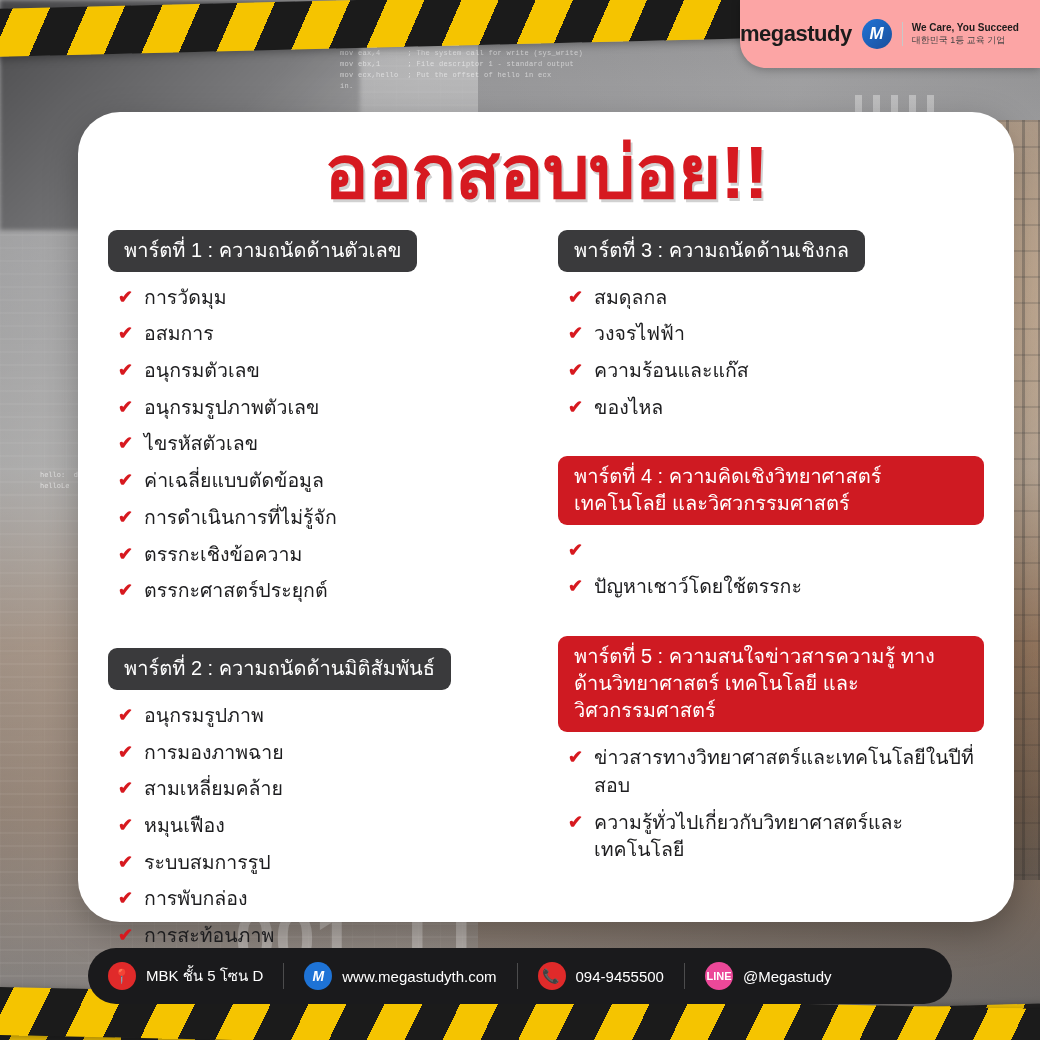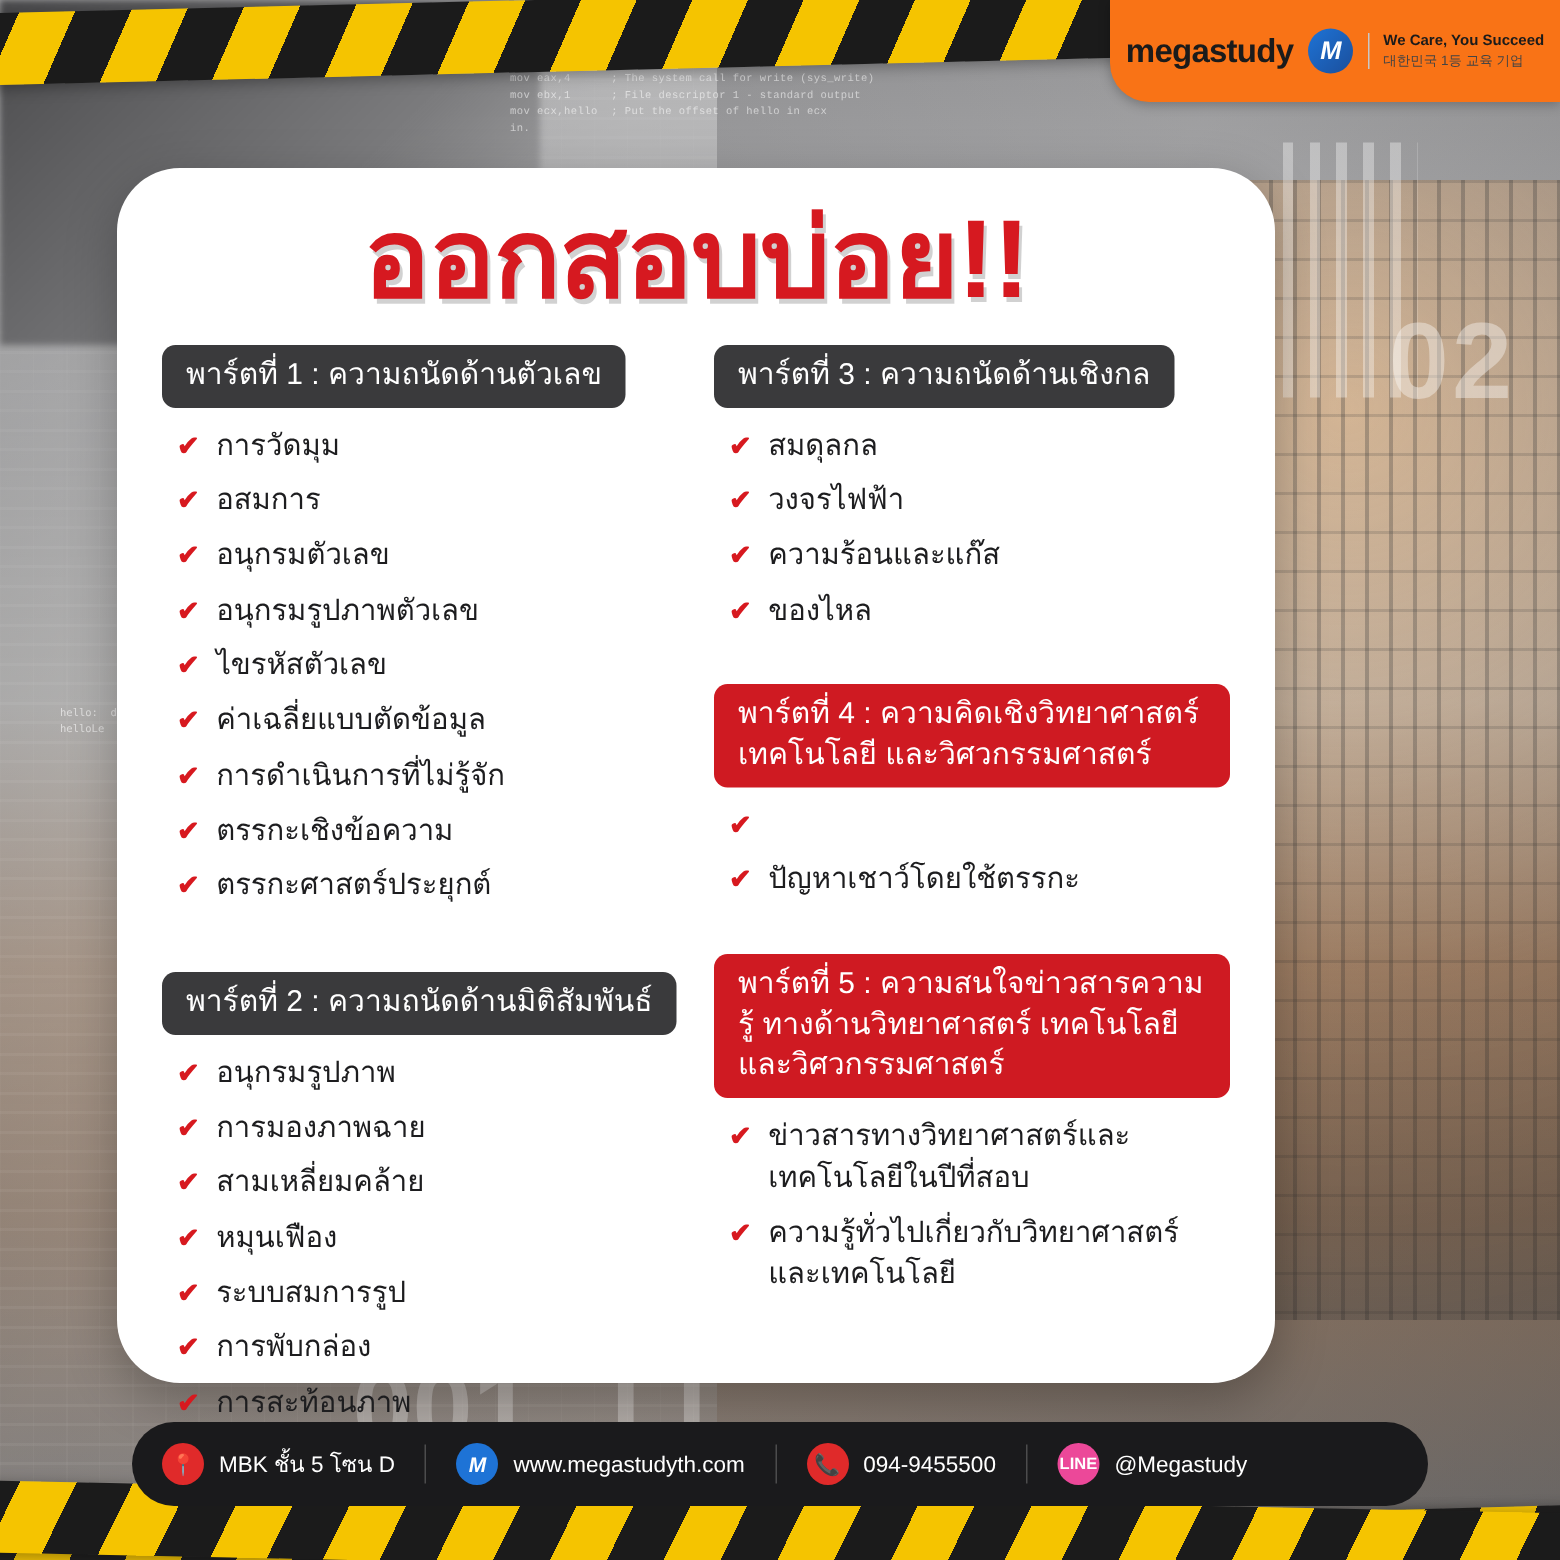--- a/index.html
+++ b/index.html
@@ -66,38 +66,38 @@
     background:repeating-linear-gradient(115deg,#f5c400 0 34px,#1b1b1b 34px 68px);
     box-shadow:0 2px 10px rgba(0,0,0,.35);
   }
   .tape-top { top:-4px; transform:rotate(-1.4deg); }
   .tape-bottom { bottom:-6px; transform:rotate(1.2deg); }
   .tape-bottom2 { bottom:-26px; transform:rotate(-1.6deg); opacity:.95; }
 
   
   .logo-box {
     position:absolute; right:0; top:0; width:300px; height:68px;
-    background:#f97316; border-bottom-left-radius:26px;
-    display:flex; align-items:center; justify-content:center; gap:10px;
+    background:#fca5a5; border-bottom-left-radius:26px;
+    display:flex; align-items:center; justify-content:flex-start; gap:10px;
     box-shadow:0 2px 8px rgba(0,0,0,.25);
   }
   .logo-word { font-size:22px; color:#1b1b1b; font-weight:bold; letter-spacing:-.5px; }
   .logo-mark {
     width:30px; height:30px; border-radius:50%;
     background:linear-gradient(135deg,#1e73d6,#1b4f9c);
     color:#fff; font-size:17px; font-weight:bold;
     display:flex; align-items:center; justify-content:center; font-style:italic;
   }
   .logo-tag { border-left:1px solid #c8c8c8; padding-left:9px; line-height:1.25; }
   .logo-tag .t1 { font-size:10px; font-weight:bold; color:#1b1b1b; }
   .logo-tag .t2 { font-size:9px; color:#444; }
 
   
   .card {
-    position:absolute; left:78px; top:112px; width:772px; height:810px;
+    position:absolute; left:78px; top:112px; width:936px; height:810px;
     background:#ffffff; border-radius:42px;
     box-shadow:0 10px 34px rgba(0,0,0,.28);
     padding:18px 30px 0 30px;
   }
   .headline {
     text-align:center; font-size:74px; font-weight:bold; color:#d61920;
     letter-spacing:-1px; line-height:1.05;
     text-shadow:2px 3px 0 rgba(0,0,0,.18);
     margin-top:4px;
   }

